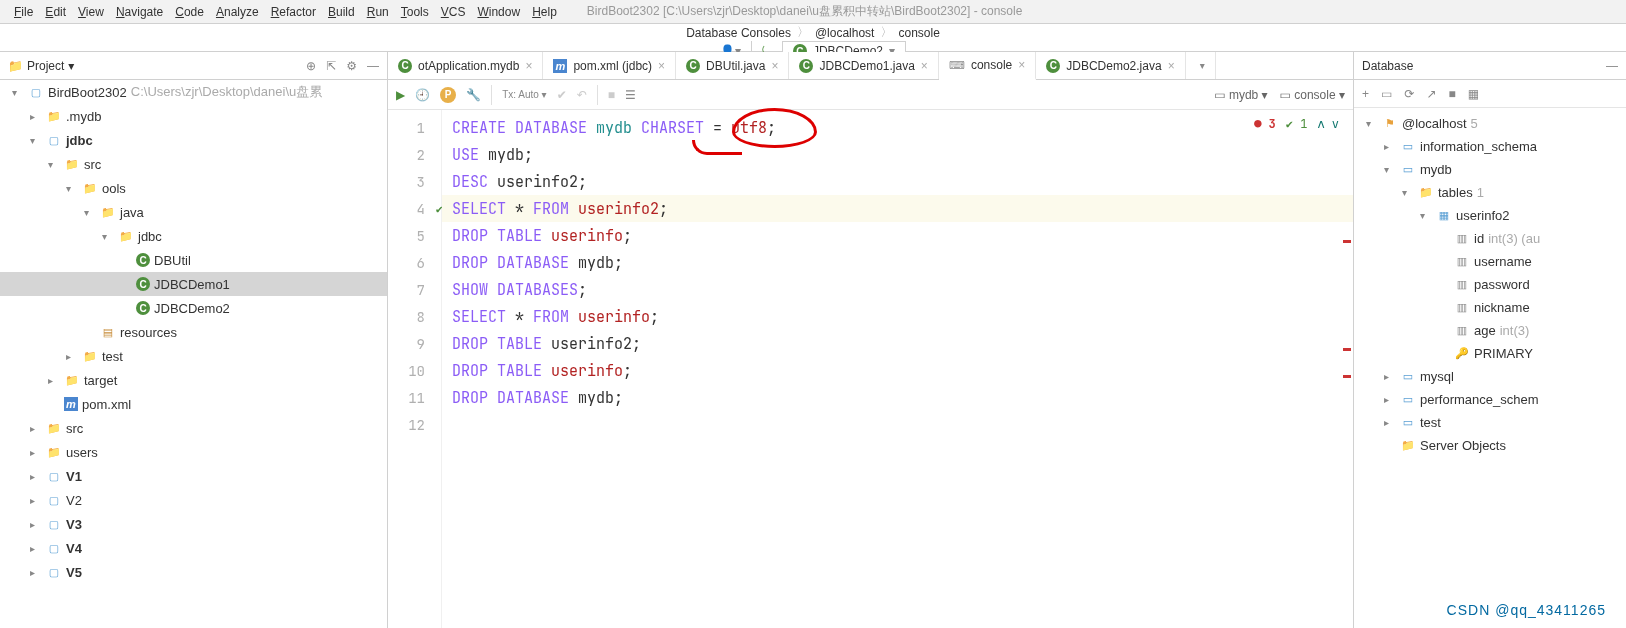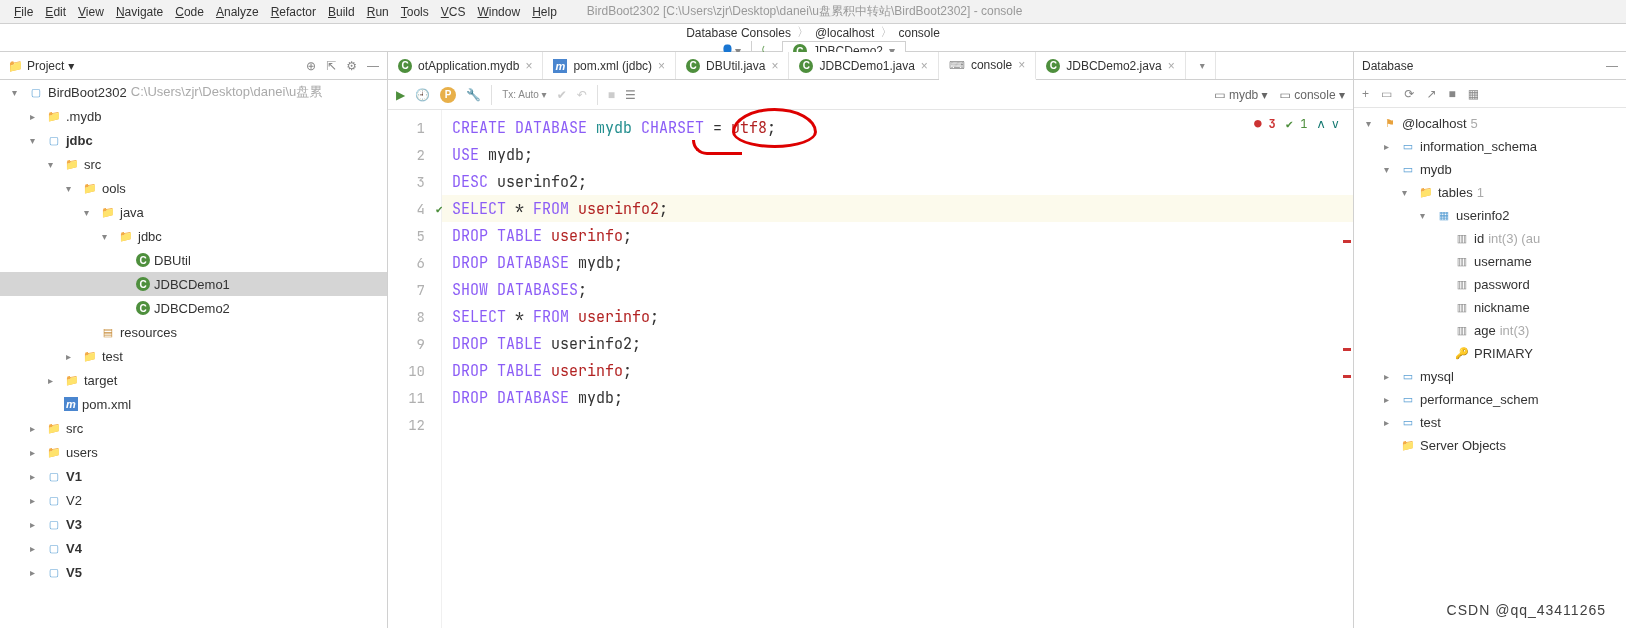--- a/index.html
+++ b/index.html
@@ -64,21 +64,21 @@
 .err-stripe .mark { position:absolute; right:2px; width:8px; height:3px; background:#cc3333;}
 .db-panel { width: 272px; background:#fff; display:flex; flex-direction:column;}
 .db-panel .panel-hdr { gap:4px;}
 .db-toolbar { display:flex; align-items:center; height:28px; border-bottom:1px solid #e5e5e5; padding:0 8px; gap:12px; color:#888;}
 .db-tree { flex:1; overflow:hidden; font-size:13px; padding-top:4px;}
 .db-row { display:flex; align-items:center; height:23px; gap:4px; cursor:pointer;}
 .ico-db { color:#5a9fd4;}
 .ico-tbl { color:#5a9fd4;}
 .ico-col { color:#888;}
 .ico-key { color:#e8a23d;}
-.watermark { position:fixed; right:20px; bottom:10px; color:#404040; font-size:14px; letter-spacing:1px;}
+.watermark { position:fixed; right:20px; bottom:10px; color:#0369a1; font-size:14px; letter-spacing:1px;}
 </style>
 </head>
 <body>
 
 <div class="menubar">
   <span id="menus"><span class="menu"><u>F</u>ile</span><span class="menu"><u>E</u>dit</span><span class="menu"><u>V</u>iew</span><span class="menu"><u>N</u>avigate</span><span class="menu"><u>C</u>ode</span><span class="menu"><u>A</u>nalyze</span><span class="menu"><u>R</u>efactor</span><span class="menu"><u>B</u>uild</span><span class="menu"><u>R</u>un</span><span class="menu"><u>T</u>ools</span><span class="menu"><u>V</u>CS</span><span class="menu"><u>W</u>indow</span><span class="menu"><u>H</u>elp</span></span>
   <span class="title">BirdBoot2302 [C:\Users\zjr\Desktop\danei\u盘累积中转站\BirdBoot2302] - console</span>
 </div>
 
 <div class="breadcrumb-row">

